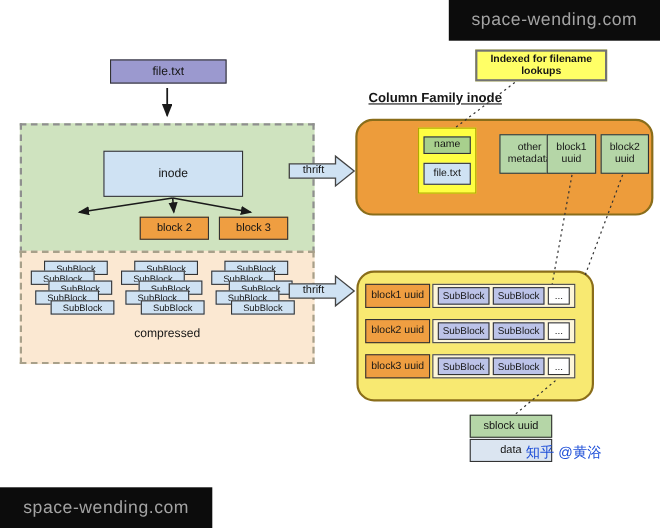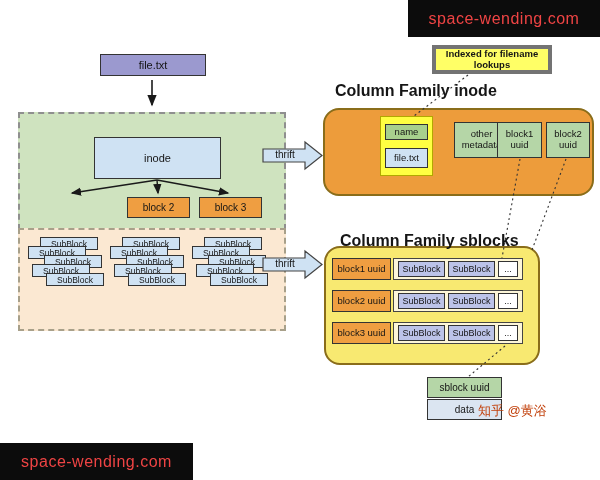--- a/index.html
+++ b/index.html
@@ -3,21 +3,21 @@
 <meta charset="utf-8">
 <style>
   html,body{margin:0;padding:0;}
   .canvas{position:relative;width:600px;height:480px;background:#ffffff;overflow:hidden;
           font-family:"Liberation Sans", sans-serif;color:#151515;}
   .bx{border:1px solid #333;display:flex;align-items:center;justify-content:center;
       text-align:center;box-sizing:border-box;font-size:11px;line-height:1.15;}
   .abs{position:absolute;}
 
   
-  .bar{position:absolute;background:#0c0c0c;color:#ef4444;display:flex;align-items:center;
+  .bar{position:absolute;background:#0c0c0c;color:#a3a3a3;display:flex;align-items:center;
        justify-content:center;font-size:16px;letter-spacing:.5px;box-sizing:border-box;z-index:9;}
   .bar-tr{right:0;top:0;width:192px;height:37px;}
   .bar-bl{left:0;top:443px;width:193px;height:37px;}
 
   
   .file-box{left:100px;top:54px;width:106px;height:22px;background:#9b99cf;}
   .grp-green{position:absolute;left:18px;top:112px;width:268px;height:118px;
              background:#cfe3bf;border:2px dashed #8f8f8f;box-sizing:border-box;}
   .inode-box{left:94px;top:137px;width:127px;height:42px;background:#cfe2f3;}
   .blk{top:197px;width:63px;height:21px;background:#ef9e41;font-size:10px;}
@@ -33,25 +33,25 @@
   .subblock:nth-child(3){left:16px;top:18px;}
   .subblock:nth-child(4){left:4px;top:27px;}
   .subblock:nth-child(5){left:18px;top:36px;}
   .compressed{position:absolute;left:18px;top:297px;width:268px;text-align:center;font-size:11px;}
 
   
   .thrift{position:absolute;width:42px;text-align:center;font-size:10px;z-index:6;}
   .th1{left:264px;top:149px;}.th2{left:264px;top:258px;}
 
   
-  .note{left:432px;top:45px;width:120px;height:29px;background:#ffff66;border:4px solid #737373;
+  .note{left:432px;top:45px;width:120px;height:29px;background:#ffff66;border:2px solid #737373;
         font-size:9.5px;font-weight:bold;}
 
   
-  .cf-title{position:absolute;font-weight:bold;font-size:16px;}
+  .cf-title{position:absolute;font-weight:bold;font-size:12px;text-decoration:underline;}
   .cft1{left:335px;top:82px;}
   .cft2{left:340px;top:232px;}
 
   
   .cf-inode{position:absolute;left:323px;top:108px;width:271px;height:88px;background:#ed9c3b;
             border:2px solid #8a6d1a;border-radius:16px;box-sizing:border-box;}
   .key-inode{left:332px;top:117px;width:55px;height:36px;background:#f2a94f;font-size:9.5px;}
   .ywrap{position:absolute;left:380px;top:116px;width:53px;height:60px;background:#ffff42;
          border:1px solid #b1a800;box-sizing:border-box;}
   .name-box{left:385px;top:124px;width:43px;height:16px;background:#a8d08d;font-size:9.5px;}
@@ -68,21 +68,21 @@
   .rowkey{width:59px;background:#ef9e41;font-size:9.5px;}
   .strip{display:flex;align-items:center;gap:3px;border:1px solid #444;background:#fdf6d8;
          padding:2px 4px;margin-left:2px;box-sizing:border-box;}
   .cell{width:47px;height:16px;background:#bcc3e8;font-size:9px;}
   .dots{width:20px;height:16px;background:#ffffff;font-size:9px;}
 
   
   .sbuuid{left:427px;top:377px;width:75px;height:21px;background:#b5d6a7;font-size:10px;}
   .databox{left:427px;top:399px;width:75px;height:21px;background:#dbe5f1;font-size:10px;}
 
-  .zhihu{position:absolute;left:478px;top:402px;font-size:13px;color:#c2410c;z-index:8;}
+  .zhihu{position:absolute;left:478px;top:402px;font-size:13px;color:#1d4ed8;z-index:8;}
 
   .overlay{position:absolute;left:0;top:0;z-index:5;pointer-events:none;}
 </style>
 </head>
 <body>
 
 <div class="canvas">
 
   <div class="grp-green"></div>
   <div class="grp-peach"></div>
@@ -109,24 +109,24 @@
     <div class="subblock">SubBlock</div>
     <div class="subblock">SubBlock</div>
   </div>
   <div class="cluster cl3">
     <div class="subblock">SubBlock</div>
     <div class="subblock">SubBlock</div>
     <div class="subblock">SubBlock</div>
     <div class="subblock">SubBlock</div>
     <div class="subblock">SubBlock</div>
   </div>
+  <div class="compressed">compressed</div>
 
   <div class="bx abs note">Indexed for filename lookups</div>
   <div class="cf-title cft1">Column Family inode</div>
-  <div class="cf-title cft2">Column Family sblocks</div>
 
   <div class="bx abs name-box">name</div>
   <div class="bx abs nameval-box">file.txt</div>
   <div class="bx abs other-box">other metadata</div>
   <div class="bx abs b1uuid">block1 uuid</div>
   <div class="bx abs b2uuid">block2 uuid</div>
 
   <div class="sbrow sbr1">
     <div class="bx rowkey">block1 uuid</div>
     <div class="strip">

